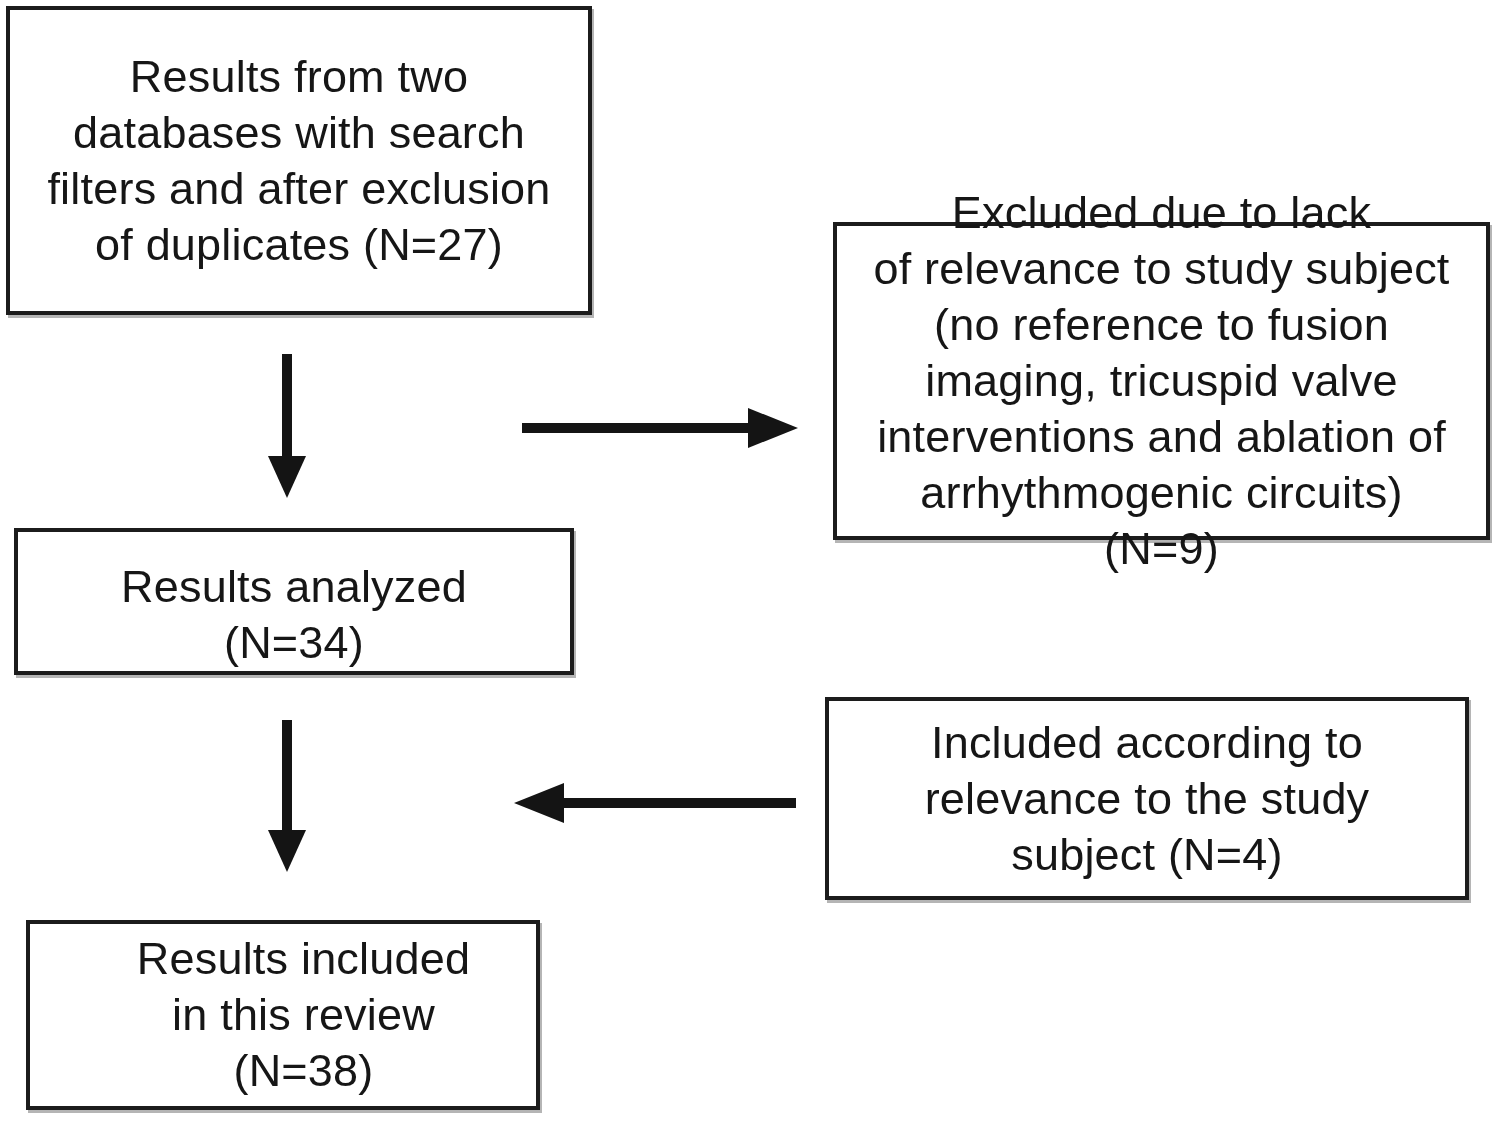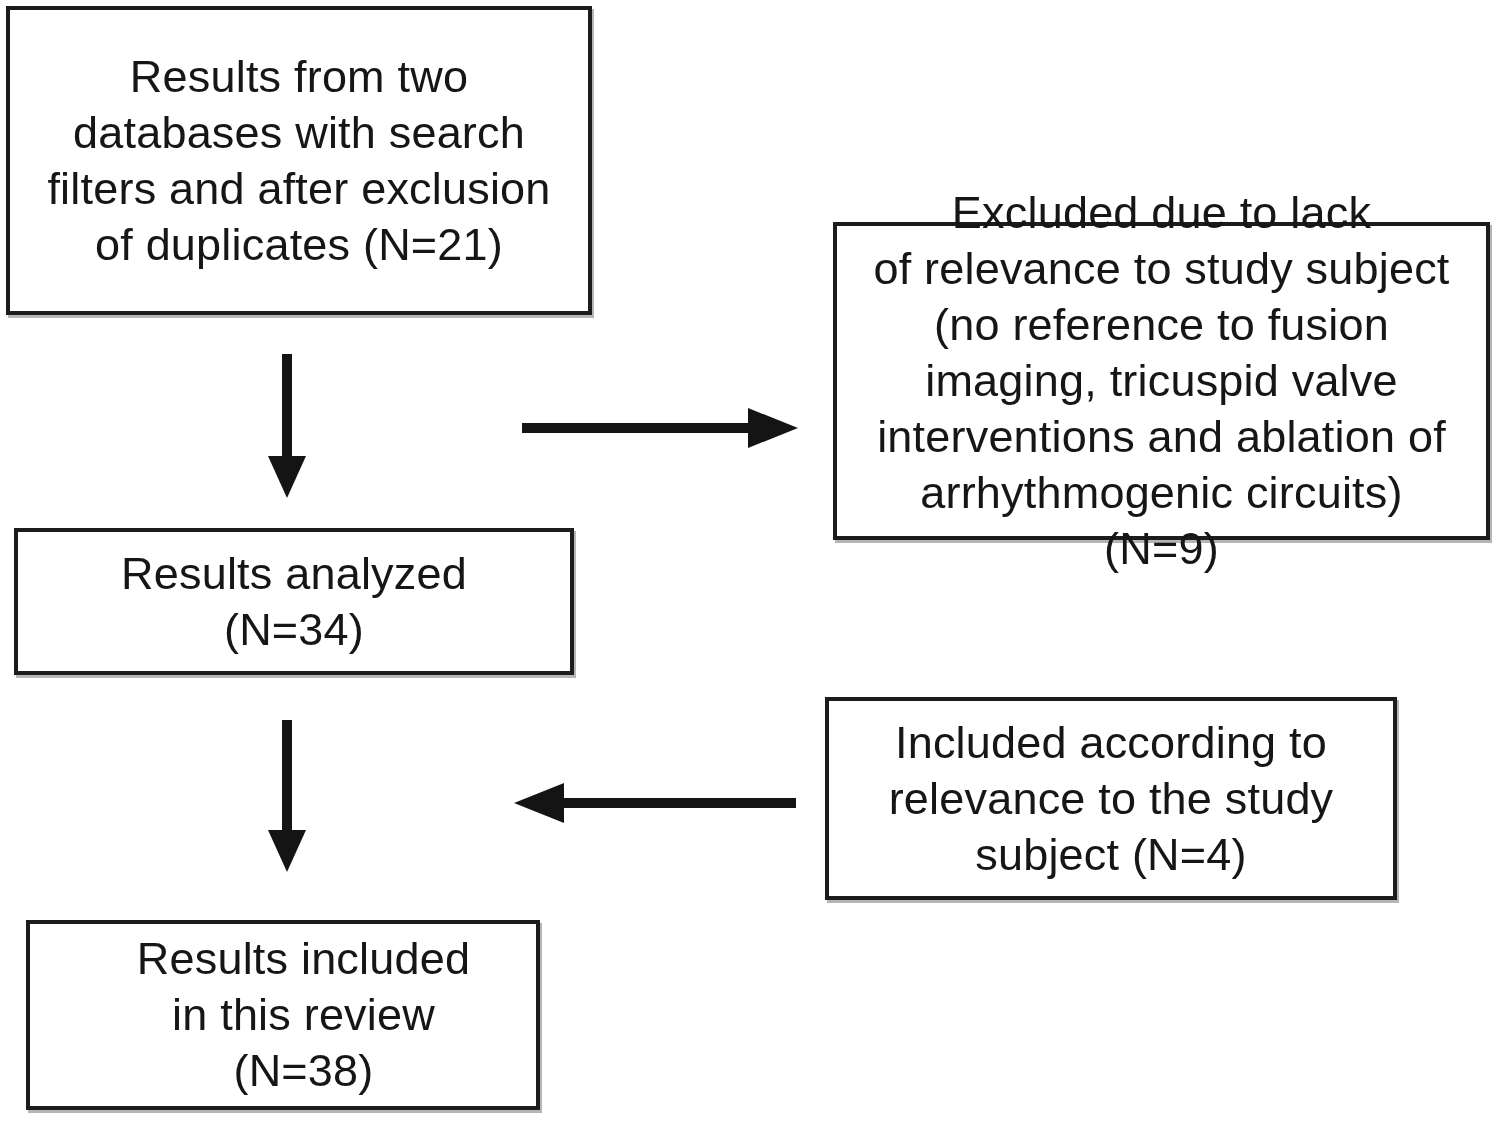--- a/index.html
+++ b/index.html
@@ -28,44 +28,44 @@
   .node-text {
     white-space: pre-line;
     text-align: center;
     font-size: 45px;
     line-height: 56px;
     color: #161616;
     letter-spacing: 0.2px;
   }
   
   #node-source   { left: 6px;   top: 6px;   width: 586px; height: 309px; }
-  #node-analyzed { left: 14px;  top: 528px; width: 560px; height: 147px; }
+  #node-analyzed { left: 14px;  top: 528px; width: 560px; height: 147px; align-items: flex-end; }
   #node-final    { left: 26px;  top: 920px; width: 514px; height: 190px; padding-left: 41px; }
   #node-excluded { left: 833px; top: 222px; width: 657px; height: 318px; }
-  #node-included { left: 825px; top: 697px; width: 572px; height: 203px; }
+  #node-included { left: 825px; top: 697px; width: 644px; height: 203px; }
 
   .arrow {
     position: absolute;
     display: block;
   }
   #arrow-down-1 { left: 265px; top: 352px; }
   #arrow-down-2 { left: 265px; top: 718px; }
   #arrow-right  { left: 520px; top: 404px; }
   #arrow-left   { left: 512px; top: 779px; }
 </style>
 </head>
 <body>
 
 <div class="canvas">
 
   <div class="node" id="node-source">
     <div class="node-text">Results from two
 databases with search
 filters and after exclusion
-of duplicates (N=21)</div>
+of duplicates (N=27)</div>
   </div>
 
   <div class="node" id="node-excluded">
     <div class="node-text">Excluded due to lack
 of relevance to study subject
 (no reference to fusion
 imaging, tricuspid valve
 interventions and ablation of
 arrhythmogenic circuits)
 (N=9)</div>

